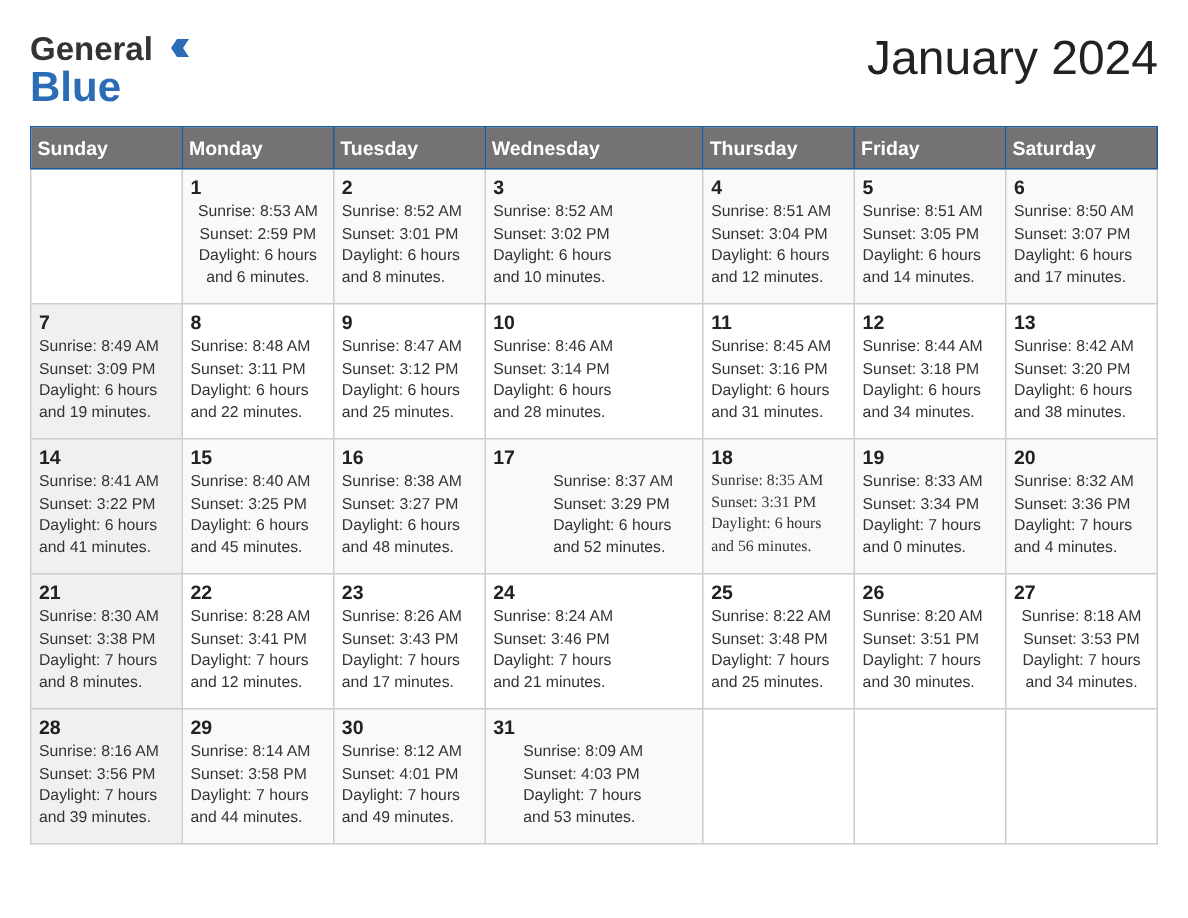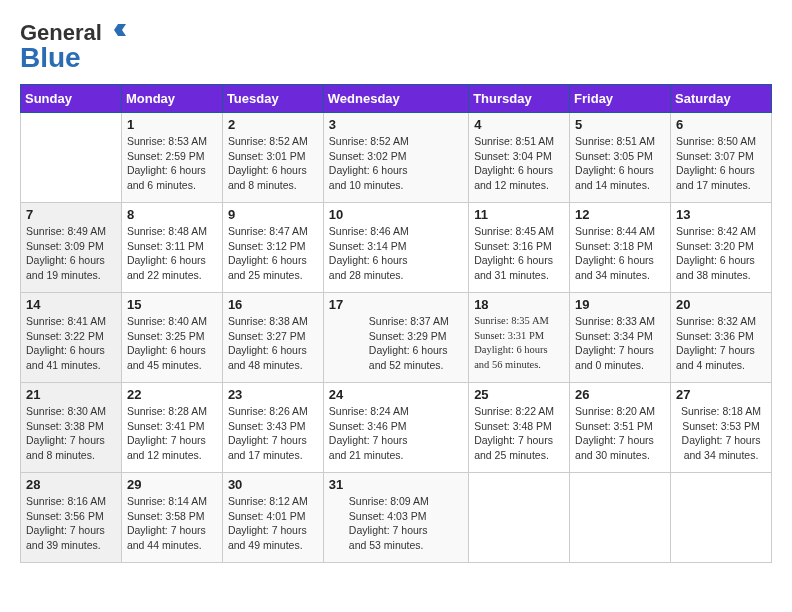--- a/index.html
+++ b/index.html
@@ -32,21 +32,21 @@
     .location-subtitle {
       font-size: 16px;
       color: #444;
     }
     .calendar-table {
       width: 100%;
       border-collapse: collapse;
       font-size: 11px;
     }
     .calendar-table thead tr th {
-      background-color: #6d28d9;
+      background-color: #737373;
       color: #fff;
       padding: 6px 4px;
       text-align: left;
       font-size: 13px;
       border: 1px solid #1a5a9a;
     }
     .calendar-table tbody tr td {
       border: 1px solid #ccc;
       vertical-align: top;
       padding: 4px 5px;
@@ -70,21 +70,21 @@
     .day-info {
       color: #333;
       font-size: 10.5px;
       line-height: 1.4;
     }
     .empty-cell {
       background: #fff !important;
     }
     .logo-wrapper {
       display: flex;
-      align-items: flex-start;
+      align-items: center;
       gap: 2px;
     }
     .logo-text-wrapper {
       display: flex;
       flex-direction: column;
     }
     .logo-top {
       display: flex;
       align-items: center;
     }
@@ -100,41 +100,42 @@
           <span style="font-size:22px;font-weight:bold;color:#333;">General</span>
           <svg width="22" height="22" viewBox="0 0 22 22">
             <polygon points="14,4 22,4 18,10 22,16 14,16 10,10" fill="#2a6db5"></polygon>
           </svg>
         </div>
         <span style="font-size:28px;font-weight:bold;color:#2a6db5;margin-top:-4px;">Blue</span>
       </div>
     </div>
   </div>
   <div class="title-section">
+    <div class="month-title">January 2024</div>
   </div>
 </div>
 
 <table class="calendar-table">
   <thead>
     <tr>
     <th>Sunday</th>
         <th>Monday</th>
         <th>Tuesday</th>
         <th>Wednesday</th>
         <th>Thursday</th>
         <th>Friday</th>
         <th>Saturday</th>
       </tr>
   </thead>
   <tbody>
   <tr>
         <td class="empty-cell"></td>
         <td>
           <span class="day-number">1</span>
-          <div class="day-info" style="white-space: pre-line;">Sunrise: 8:53 AM
+          <div class="day-info" style="white-space: pre-line; text-align: center;">Sunrise: 8:53 AM
 Sunset: 2:59 PM
 Daylight: 6 hours
 and 6 minutes.</div>
         </td>
         <td>
           <span class="day-number">2</span>
           <div class="day-info" style="white-space: pre-line;">Sunrise: 8:52 AM
 Sunset: 3:01 PM
 Daylight: 6 hours
 and 8 minutes.</div>

